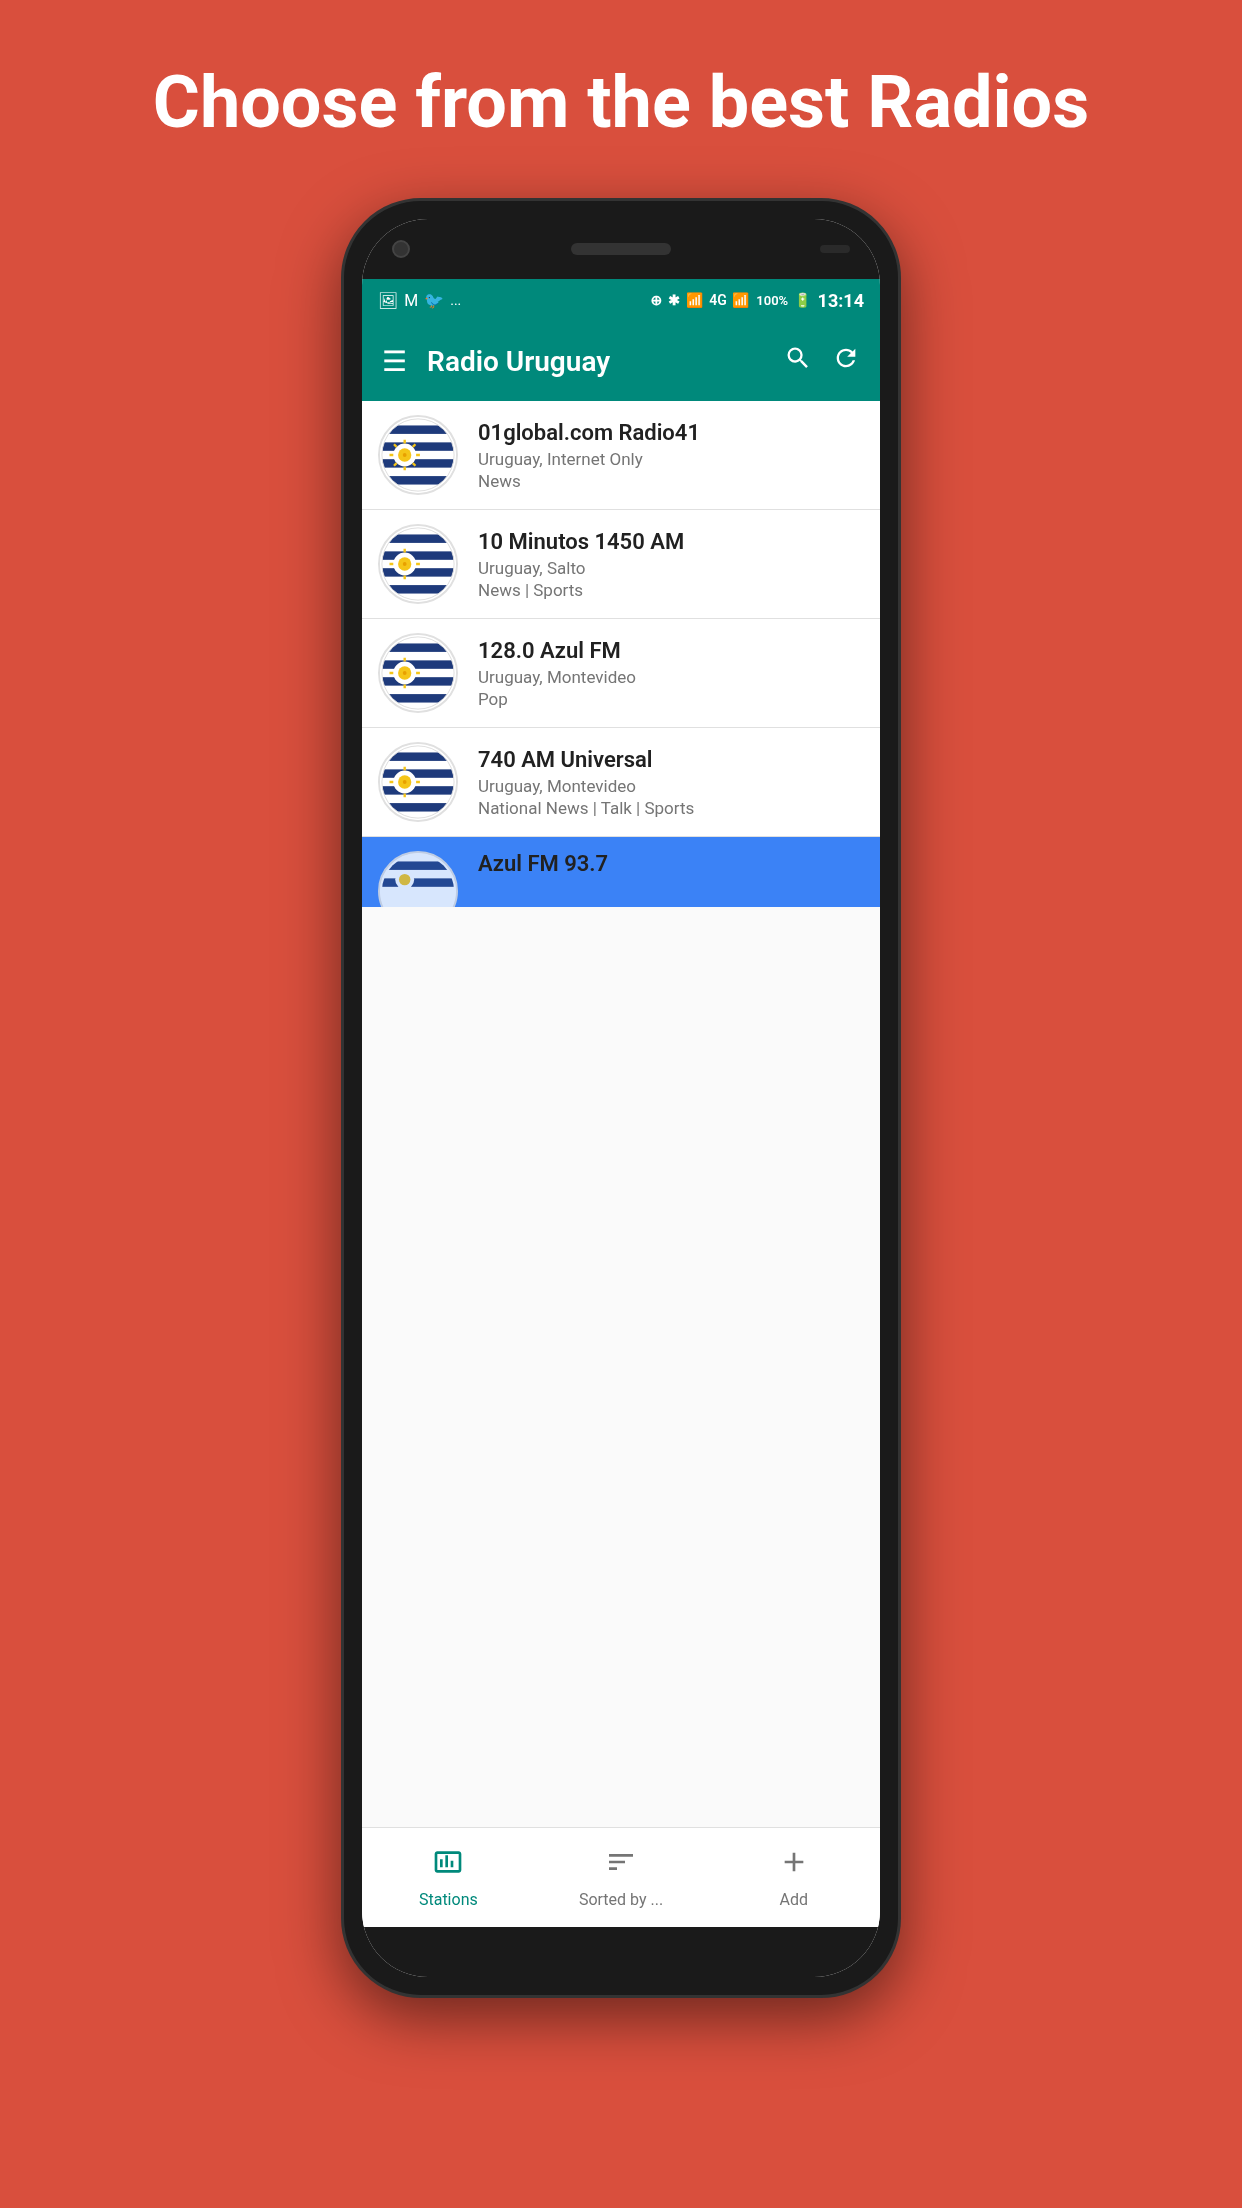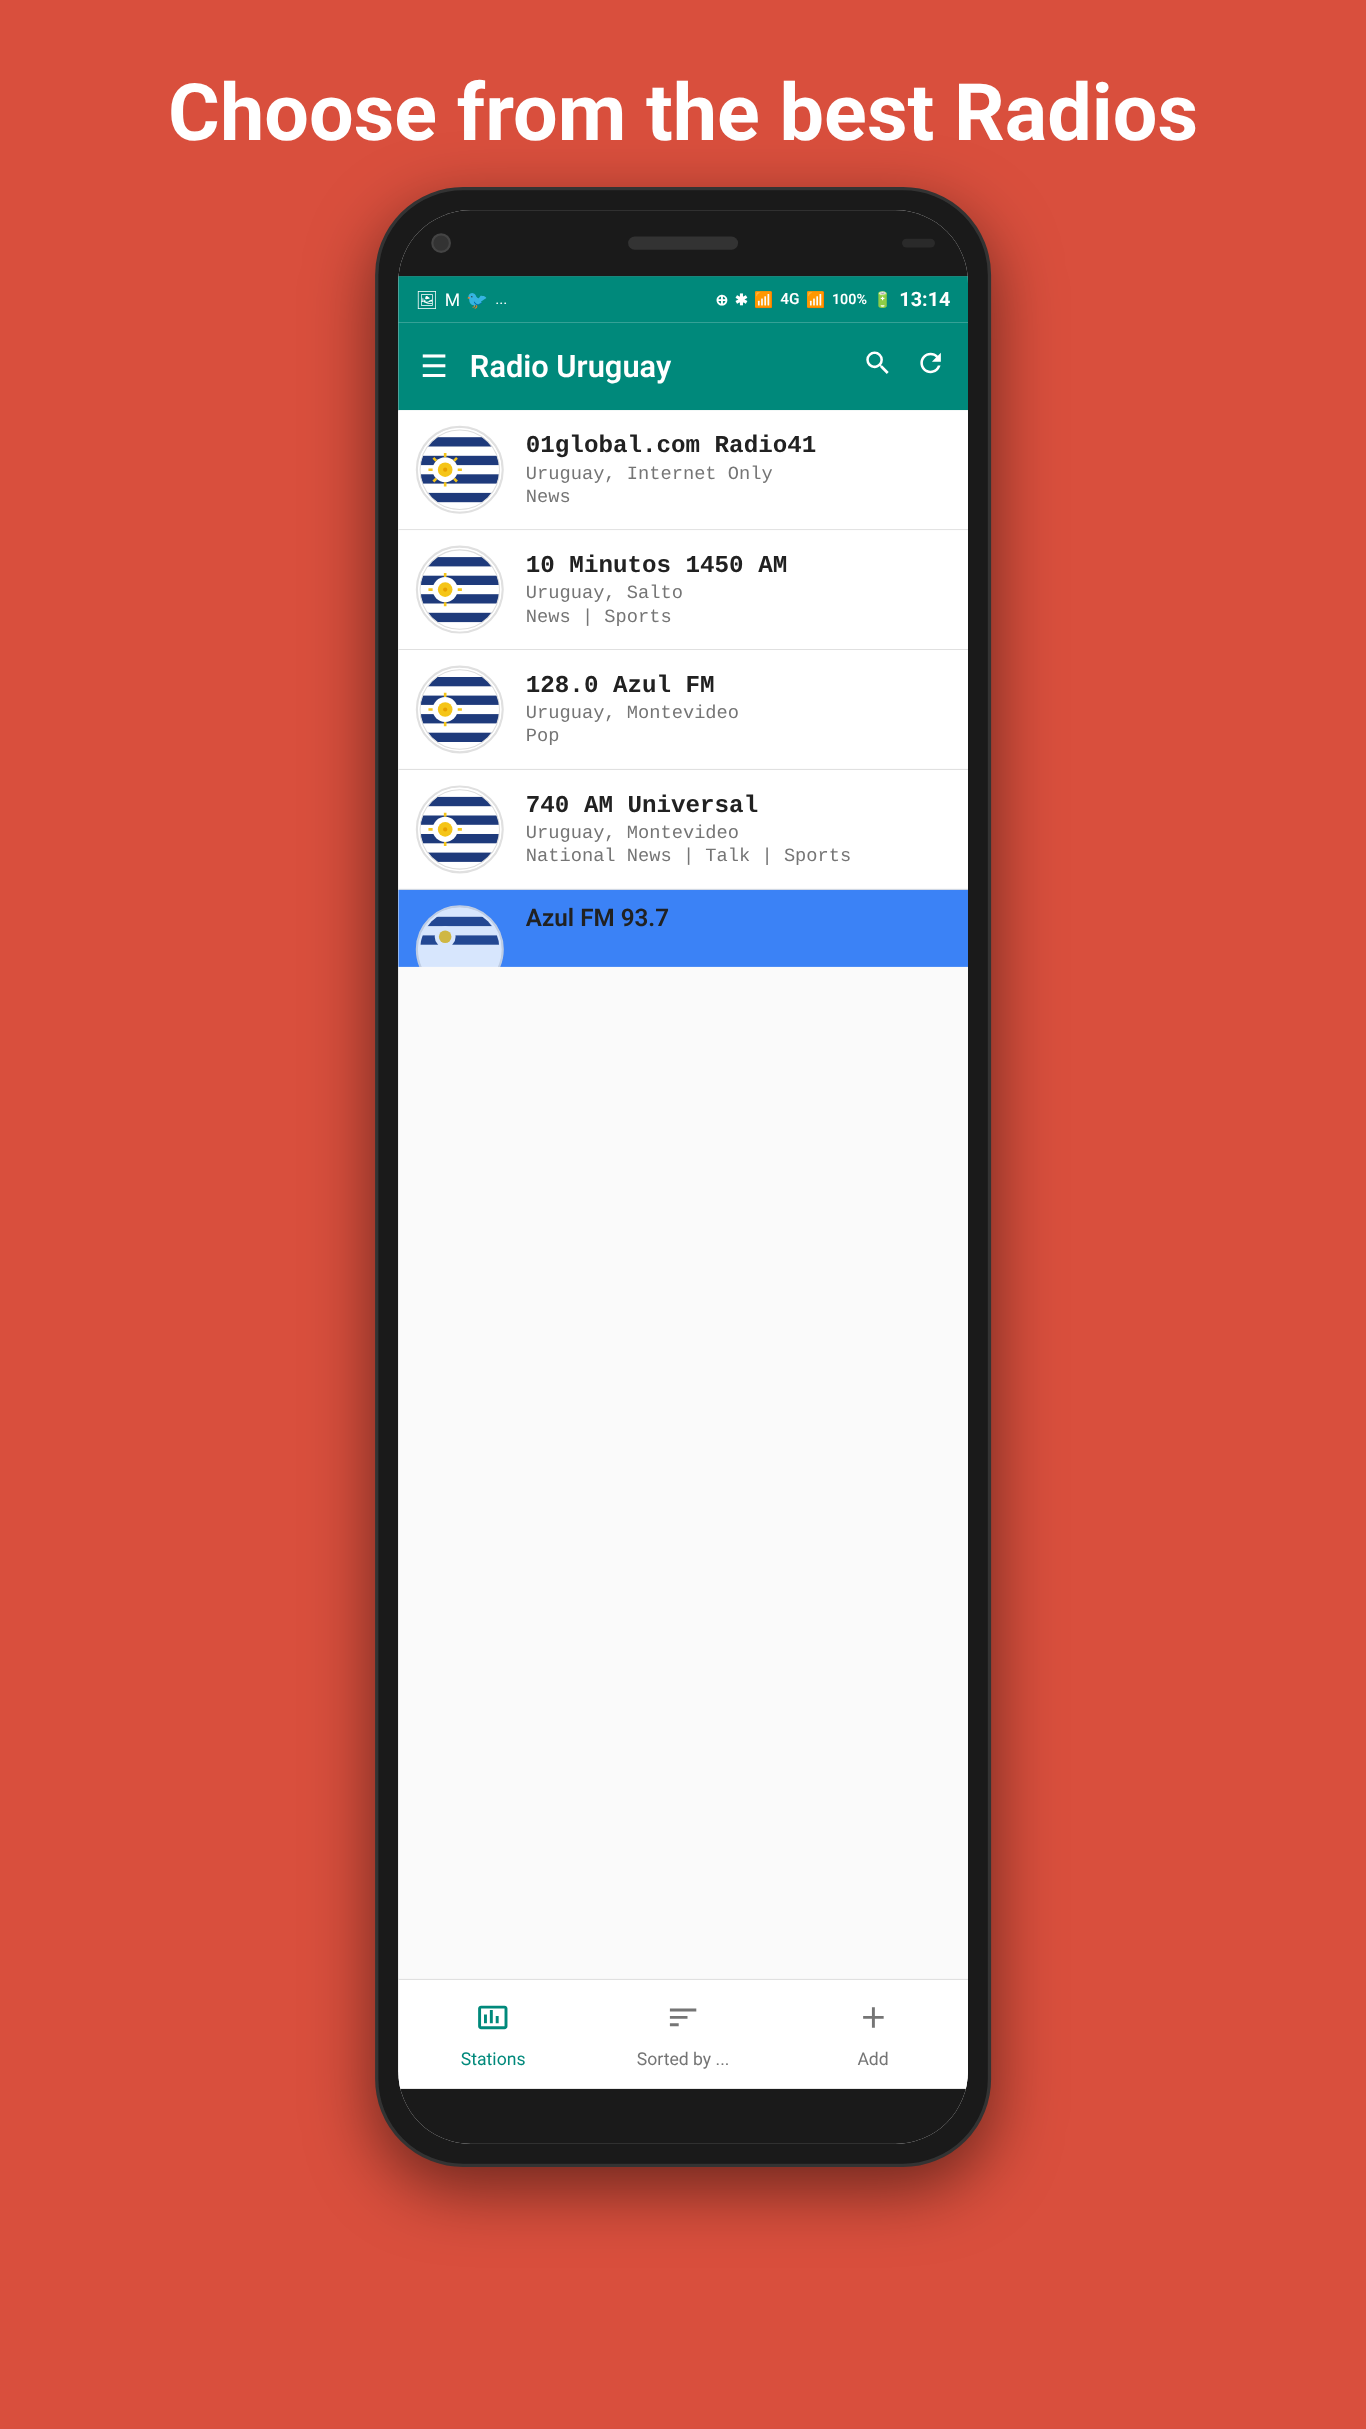--- a/index.html
+++ b/index.html
@@ -14,21 +14,21 @@
       font-family: 'Roboto', Arial, sans-serif;
       overflow: hidden;
     }
 
     .page-title {
       color: white;
       font-size: 72px;
       font-weight: 700;
       text-align: center;
       margin-top: 60px;
-      margin-bottom: 24px;
+      margin-bottom: 52px;
       line-height: 1.2;
       padding: 0 40px;
     }
 
     .phone-outer {
       width: 560px;
       height: 1800px;
       background: #1a1a1a;
       border-radius: 80px;
       padding: 18px;
@@ -199,21 +199,20 @@
       background: #fafafa;
     }
 
     .station-item {
       display: flex;
       align-items: center;
       padding: 14px 16px;
       background: white;
       border-bottom: 1px solid #e0e0e0;
       cursor: pointer;
-      font-family: Liberation Mono, monospace;
     }
 
     .station-flag {
       width: 80px;
       height: 80px;
       border-radius: 50%;
       margin-right: 20px;
       flex-shrink: 0;
       overflow: hidden;
       border: 2px solid #e0e0e0;

